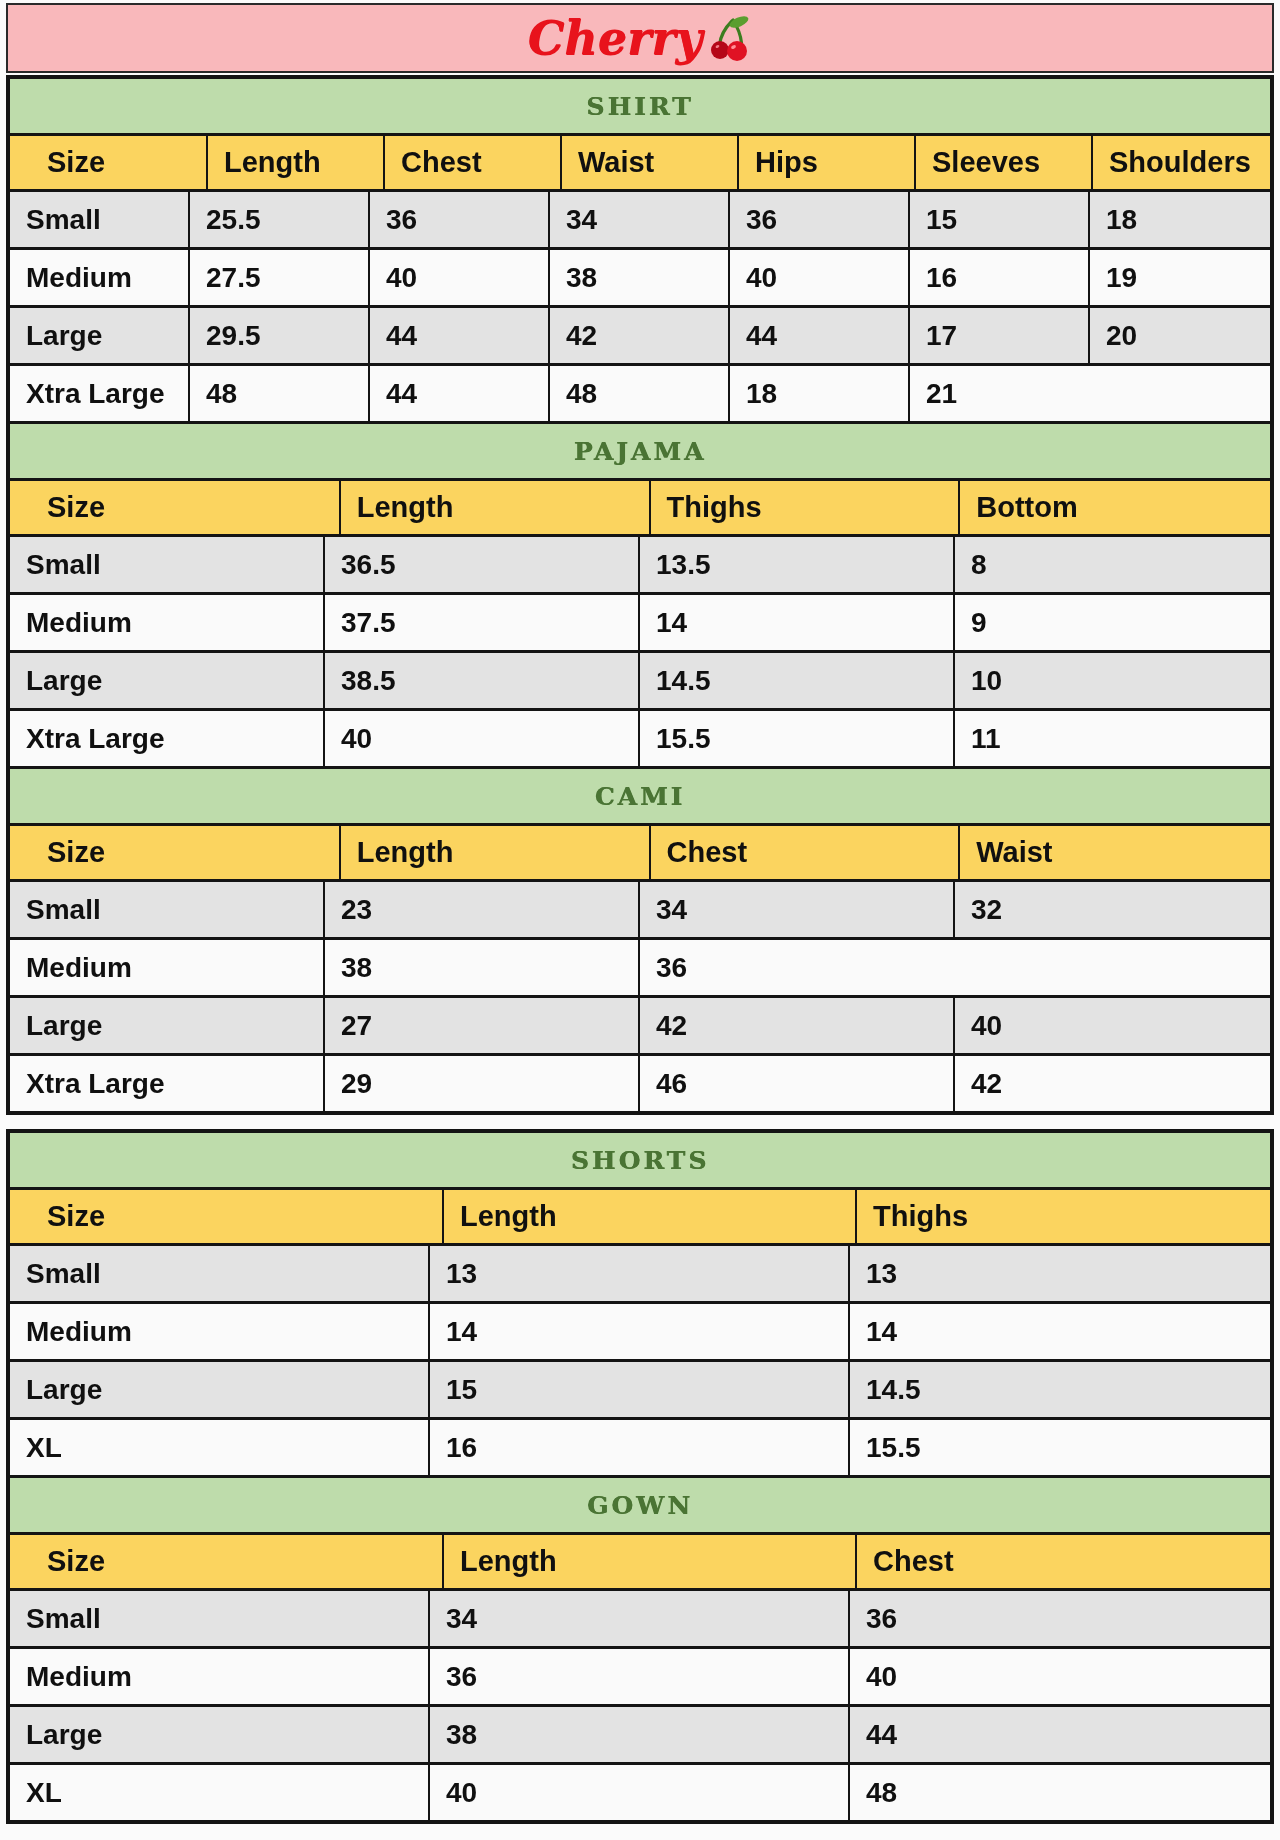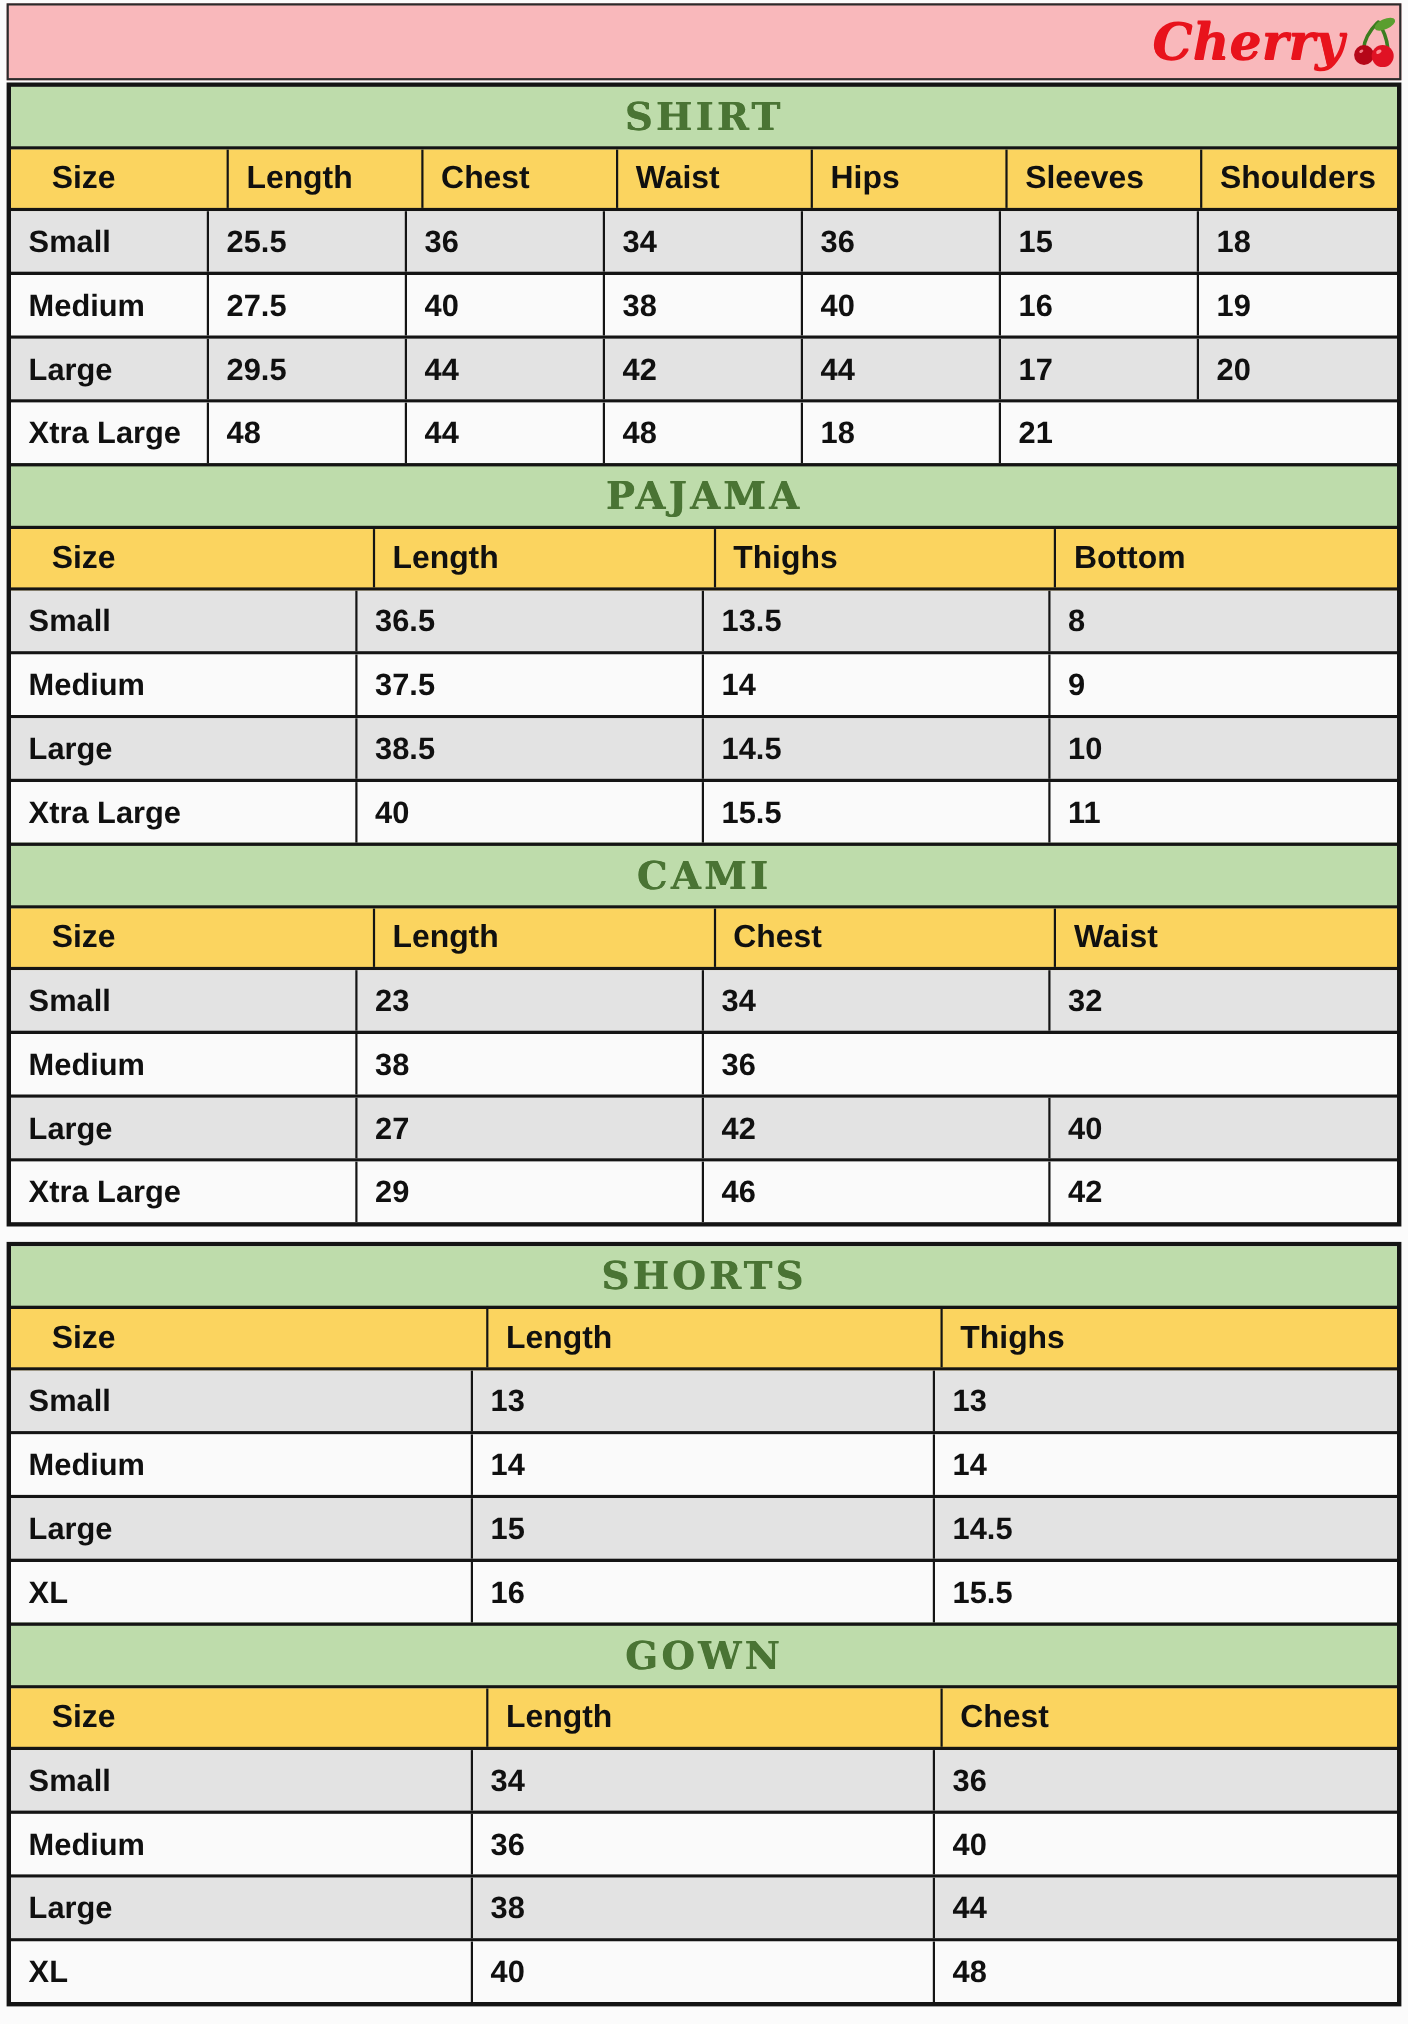--- a/index.html
+++ b/index.html
@@ -10,32 +10,32 @@
   }
   html,body{margin:0;padding:0;}
   body{
     width:1280px;height:1840px;background:#fbfbfb;
     font-family:"Liberation Sans", sans-serif;
     -webkit-font-smoothing:antialiased;
   }
   .banner{
     margin:3px 6px 2px;height:66px;background:var(--banner-bg);
     border:2px solid #2a2a2a;
-    display:flex;align-items:center;justify-content:flex-end;gap:8px;
+    display:flex;align-items:center;justify-content:center;gap:8px;
   }
   .banner-title{
     font-family:"DejaVu Serif", serif;font-style:italic;font-weight:bold;
     font-size:46px;line-height:1;color:var(--banner-text);
     text-shadow:0.5px 0.5px 0 var(--banner-text);
   }
   .block{margin:0 6px;border:4px solid var(--border);background:#fff;}
   .gap{height:14px;}
   .section-title{
     height:54px;background:var(--section-bg);color:var(--section-text);
-    font-family:"DejaVu Serif", serif;font-weight:bold;font-size:35px;
+    font-family:"DejaVu Serif", serif;font-weight:bold;font-size:25px;
     letter-spacing:3px;display:flex;align-items:center;justify-content:center;
     border-bottom:3px solid var(--border);
     text-shadow:0.5px 0 0 var(--section-text);
   }
   .size-table-section + .size-table-section .section-title{border-top:3px solid var(--border);text-align:right;}
   .row{display:grid;}
   .cell{
     display:flex;align-items:center;padding-left:16px;
     color:#101010;border-right:2px solid var(--border);
     overflow:hidden;white-space:nowrap;

